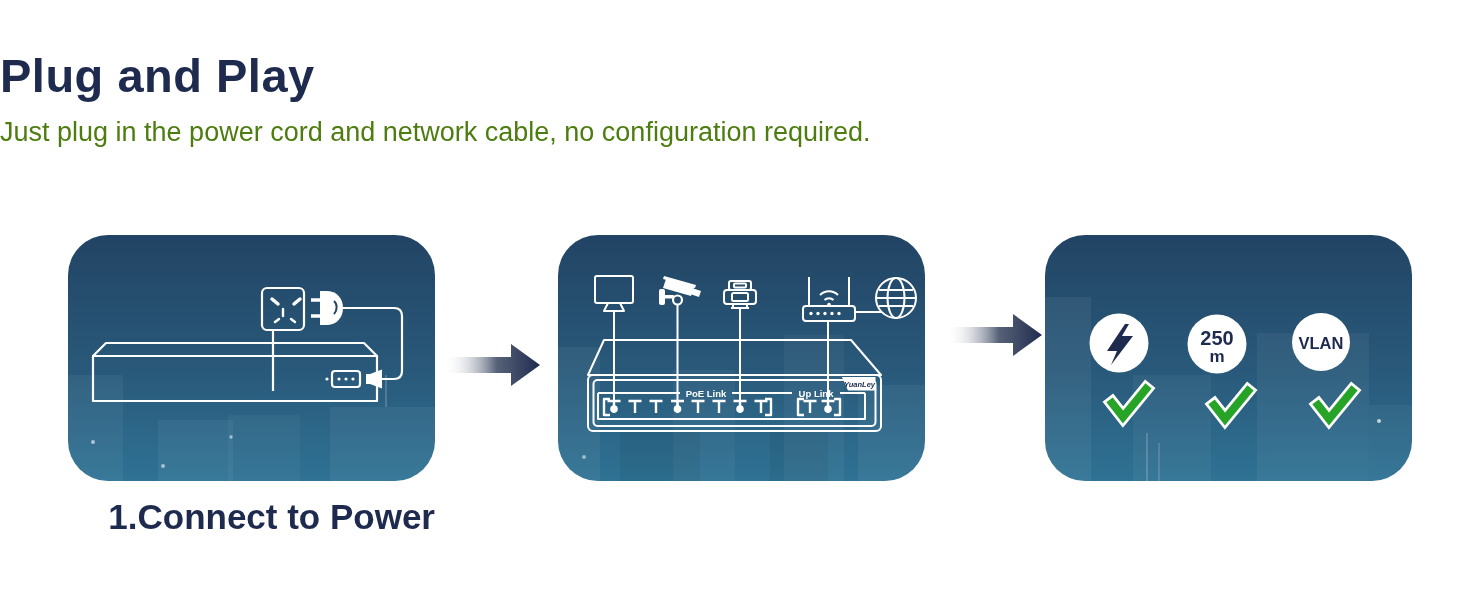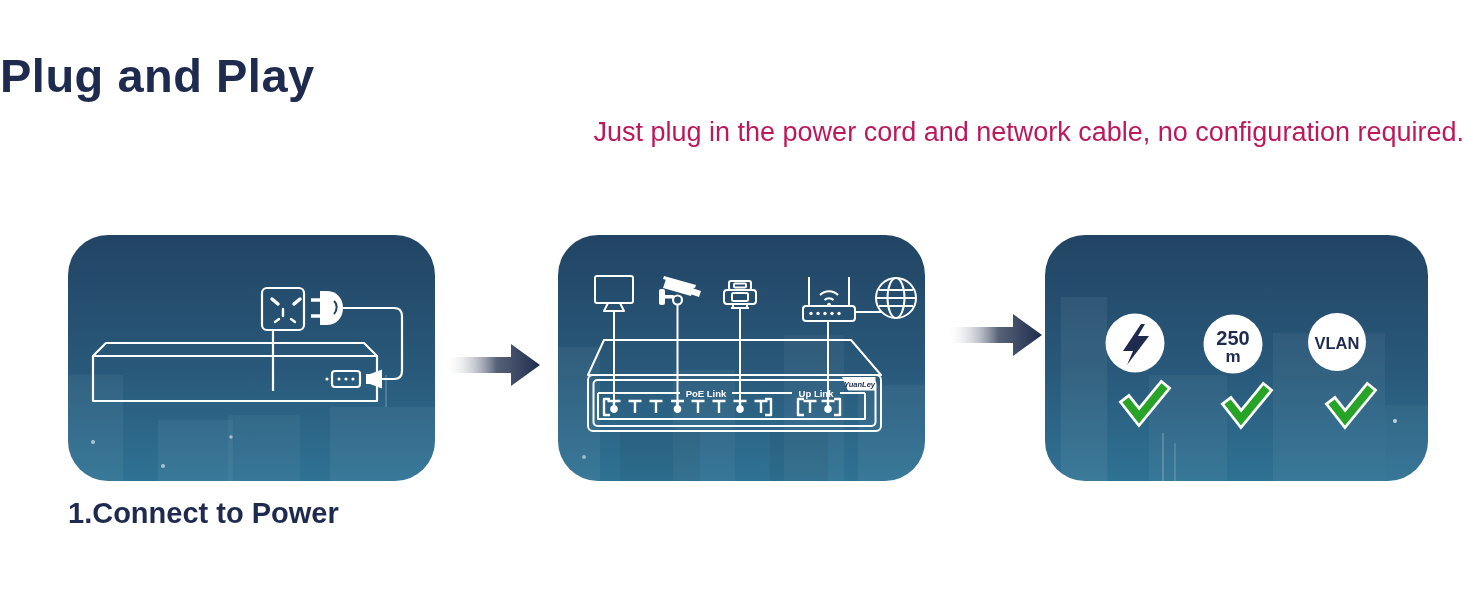--- a/index.html
+++ b/index.html
@@ -5,33 +5,33 @@
   html,body{margin:0;padding:0;background:#ffffff;}
   .canvas{
     position:relative;width:1464px;height:600px;background:#ffffff;overflow:hidden;
     font-family:"Liberation Sans",sans-serif;
   }
   .title{
     position:absolute;top:50px;left:0;width:100%;
     font-size:47px;font-weight:bold;color:#1e2b4e;letter-spacing:.5px;line-height:1.1;
   }
   .subtitle{
-    position:absolute;top:117px;left:0;width:100%;text-align:right;
-    font-size:27px;font-weight:normal;color:#be185d;
+    position:absolute;top:117px;left:0;width:100%;text-align:left;
+    font-size:27px;font-weight:normal;color:#4d7c0f;
   }
   .panel{
     position:absolute;top:235px;width:367px;height:246px;border-radius:40px;
     background:linear-gradient(180deg,#224464 0%,#29597a 55%,#2f7294 100%);
     overflow:hidden;
   }
   .panel svg{display:block;width:100%;height:100%;}
-  .p1{left:68px;} .p2{left:558px;} .p3{left:1045px;padding-left:16px;}
+  .p1{left:68px;} .p2{left:558px;} .p3{left:1045px;}
   .caption{
-    position:absolute;width:367px;text-align:left;
-    font-size:29px;font-weight:bold;color:#1e2b4e;white-space:nowrap;
+    position:absolute;width:367px;text-align:right;
+    font-size:35px;font-weight:bold;color:#1e2b4e;white-space:nowrap;
   }
   .c1{left:68px;top:497px;} .c2{left:558px;top:497px;} .c3{left:1045px;top:502px;}
   .arrow{position:absolute;width:96px;height:46px;}
   .a1{left:444px;top:342px;} .a2{left:946px;top:312px;}
 </style>
 </head>
 <body>
 
 <div class="canvas">
 

